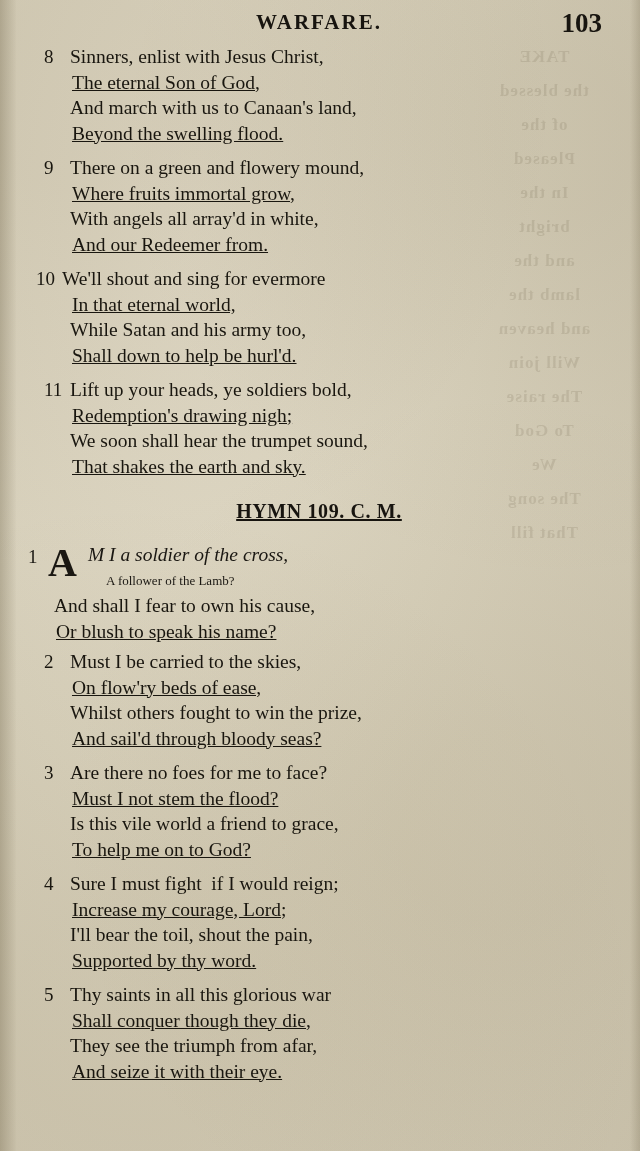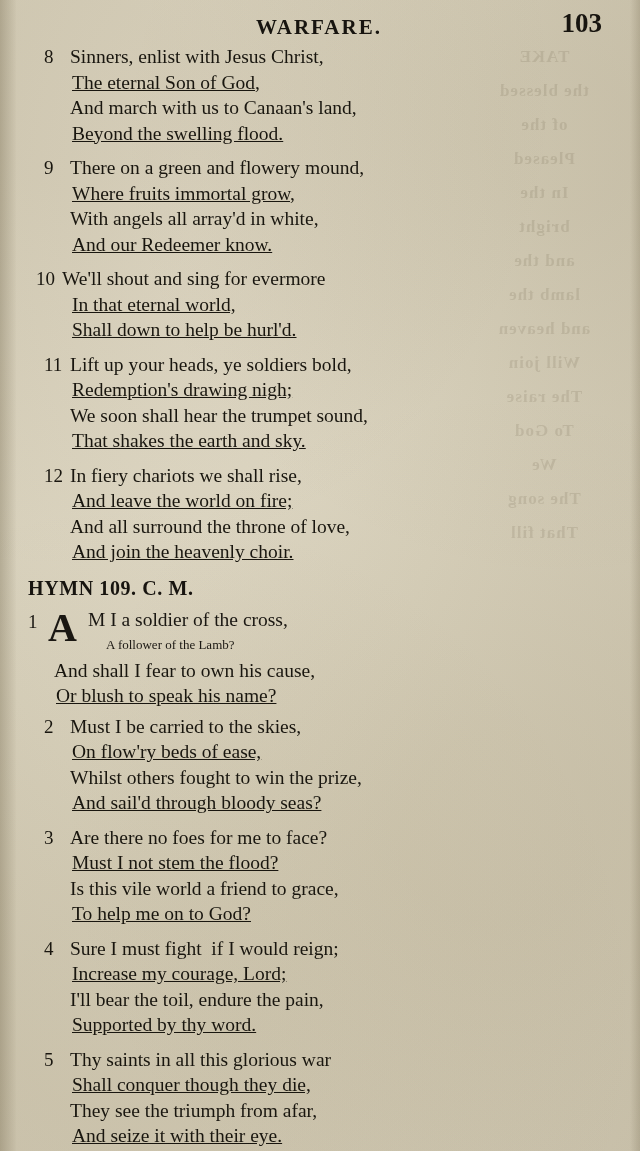--- a/index.html
+++ b/index.html
@@ -69,21 +69,21 @@
     background: linear-gradient(to left, rgba(90,78,50,0.20), rgba(90,78,50,0.0));
     pointer-events: none;
   }
   .content {
     position: relative;
     padding: 10px 30px 0 28px;
     z-index: 2;
   }
   .runhead {
     display: flex;
-    align-items: center;
+    align-items: flex-start;
     justify-content: center;
     position: relative;
     height: 34px;
   }
   .runhead .title {
     font-weight: bold;
     font-size: 21px;
     letter-spacing: 2px;
     color: #17140f;
   }
@@ -109,45 +109,47 @@
   .line.i0 { padding-left: 0; }
   .line.i1 { padding-left: 28px; text-decoration: underline; }
   .num {
     display: inline-block;
     width: 26px;
     font-size: 19px;
     font-weight: normal;
   }
   .num.wide { width: 26px; margin-left: -8px; }
   .hymn-head {
-    text-align: left;
+    text-align: center;
     font-weight: bold;
     font-size: 20px;
     letter-spacing: 0.6px;
-    margin: 12px 0 7px 0;
+    margin: 12px 0 19px 0;
     color: #17140f;
+    text-decoration: underline;
   }
   .dropcap-stanza {
     position: relative;
     min-height: 52px;
   }
   .dropcap {
     position: absolute;
     left: 20px;
     top: 2px;
     font-size: 40px;
     line-height: 38px;
     font-weight: bold;
     font-family: "Liberation Serif", serif;
   }
   .dropcap-line1 {
     padding-left: 60px;
     font-size: 19.5px;
     line-height: 25.5px;
     white-space: pre;
+    font-style: italic;
   }
   .dropcap-line2 {
     padding-left: 78px;
     font-size: 13px;
     line-height: 25.5px;
     white-space: pre;
   }
   .dropcap-num {
     position: absolute;
     left: 0;
@@ -190,45 +192,40 @@
       <div class="line i1">The eternal Son of God,</div>
       <div class="line i0"><span class="num"></span><span>And march with us to Canaan's land,</span></div>
       <div class="line i1">Beyond the swelling flood.</div>
     </div>
     <div class="spacer"></div>
 
     <div class="stanza">
       <div class="line i0"><span class="num">9</span><span>There on a green and flowery mound,</span></div>
       <div class="line i1">Where fruits immortal grow,</div>
       <div class="line i0"><span class="num"></span><span>With angels all array'd in white,</span></div>
-      <div class="line i1">And our Redeemer know.</div>
+      <div class="line i1">And our Redeemer from.</div>
     </div>
     <div class="spacer"></div>
 
     <div class="stanza">
       <div class="line i0"><span class="num wide">10</span><span>We'll shout and sing for evermore</span></div>
       <div class="line i1">In that eternal world,</div>
+      <div class="line i0"><span class="num"></span><span>While Satan and his army too,</span></div>
       <div class="line i1">Shall down to help be hurl'd.</div>
     </div>
     <div class="spacer"></div>
 
     <div class="stanza">
       <div class="line i0"><span class="num">11</span><span>Lift up your heads, ye soldiers bold,</span></div>
       <div class="line i1">Redemption's drawing nigh;</div>
       <div class="line i0"><span class="num"></span><span>We soon shall hear the trumpet sound,</span></div>
       <div class="line i1">That shakes the earth and sky.</div>
     </div>
     <div class="spacer"></div>
 
-    <div class="stanza">
-      <div class="line i0"><span class="num">12</span><span>In fiery chariots we shall rise,</span></div>
-      <div class="line i1">And leave the world on fire;</div>
-      <div class="line i0"><span class="num"></span><span>And all surround the throne of love,</span></div>
-      <div class="line i1">And join the heavenly choir.</div>
-    </div>
 
     <div class="hymn-head">HYMN 109.  C. M.</div>
 
     <div class="dropcap-stanza">
       <span class="dropcap-num">1</span>
       <span class="dropcap">A</span>
       <div class="dropcap-line1">M I a soldier of the cross,</div>
       <div class="dropcap-line2">A follower of the Lamb?</div>
       <div class="line i0"><span class="num"></span><span>And shall I fear to own his cause,</span></div>
       <div class="line i1">Or blush to speak his name?</div>
@@ -247,21 +244,21 @@
       <div class="line i0"><span class="num">3</span><span>Are there no foes for me to face?</span></div>
       <div class="line i1">Must I not stem the flood?</div>
       <div class="line i0"><span class="num"></span><span>Is this vile world a friend to grace,</span></div>
       <div class="line i1">To help me on to God?</div>
     </div>
     <div class="spacer"></div>
 
     <div class="stanza">
       <div class="line i0"><span class="num">4</span><span>Sure I must fight  if I would reign;</span></div>
       <div class="line i1">Increase my courage, Lord;</div>
-      <div class="line i0"><span class="num"></span><span>I'll bear the toil, endure the pain,</span></div>
+      <div class="line i0"><span class="num"></span><span>I'll bear the toil, shout the pain,</span></div>
       <div class="line i1">Supported by thy word.</div>
     </div>
     <div class="spacer"></div>
 
     <div class="stanza">
       <div class="line i0"><span class="num">5</span><span>Thy saints in all this glorious war</span></div>
       <div class="line i1">Shall conquer though they die,</div>
       <div class="line i0"><span class="num"></span><span>They see the triumph from afar,</span></div>
       <div class="line i1">And seize it with their eye.</div>
     </div>

